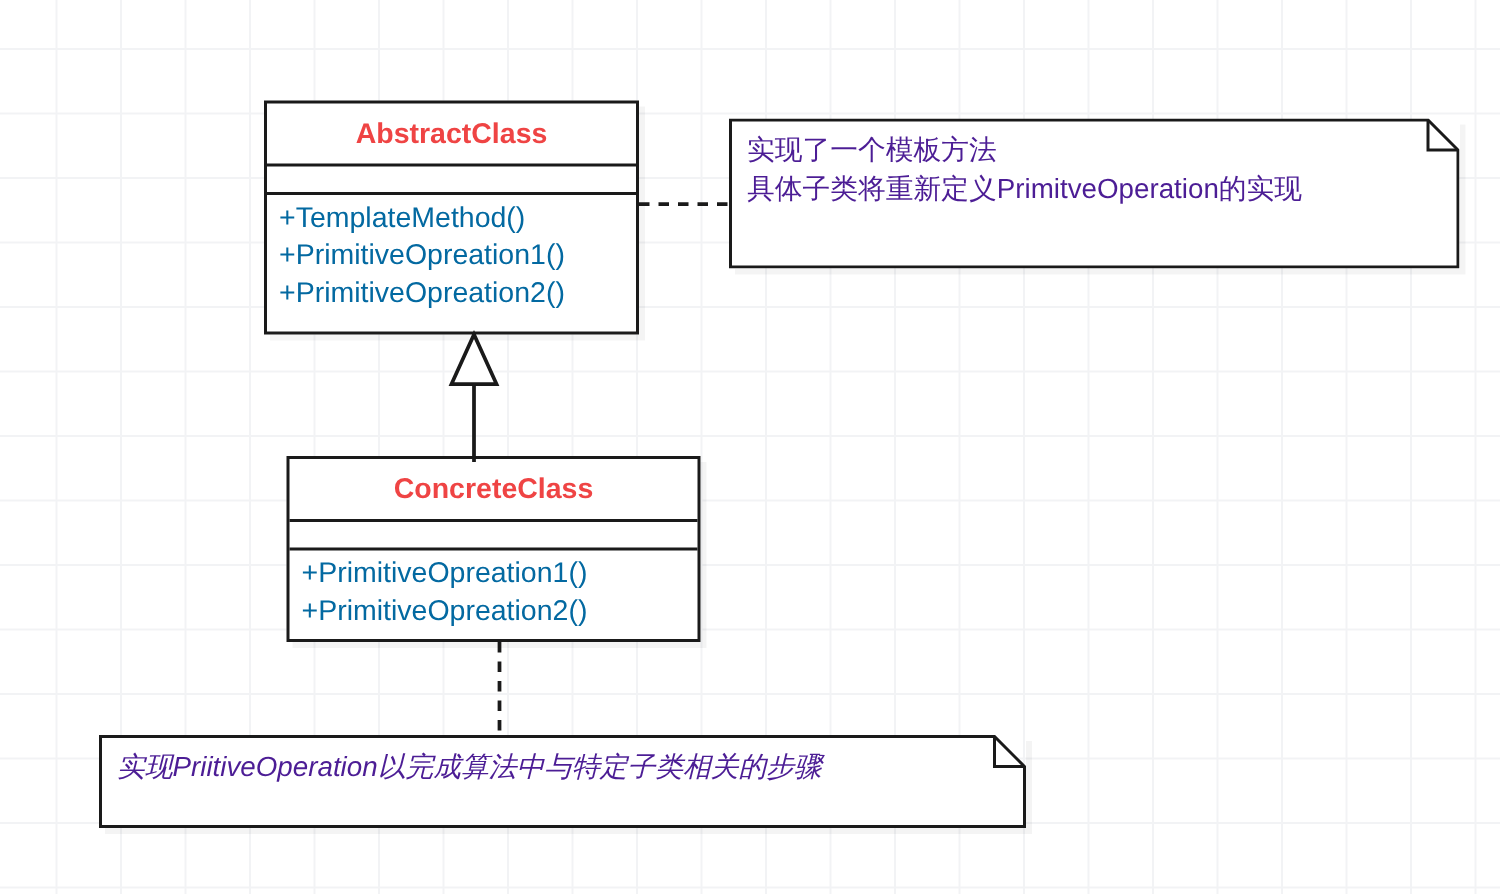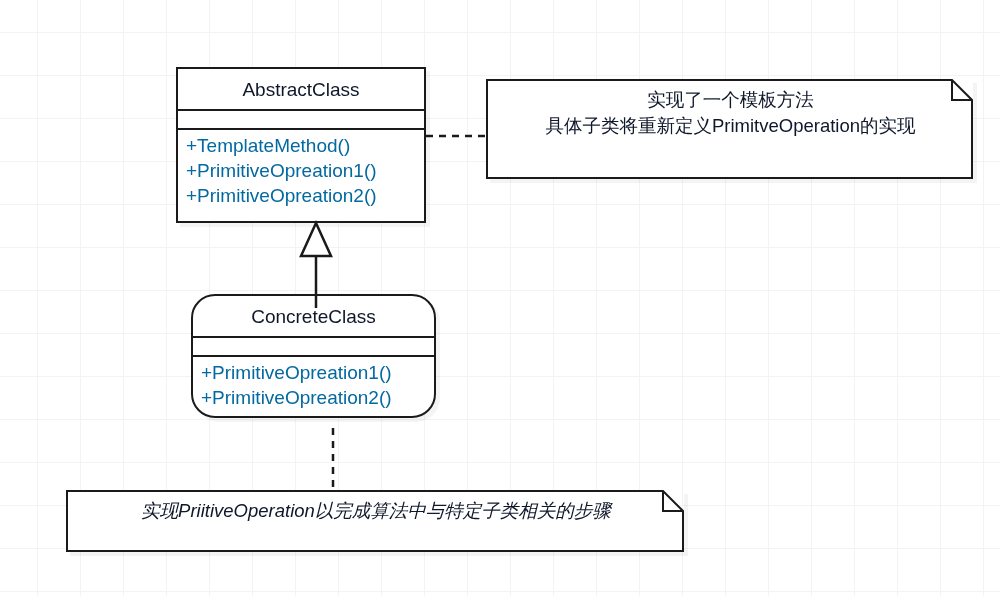--- a/index.html
+++ b/index.html
@@ -32,23 +32,23 @@
 
   .uml-class {
     position: absolute;
     background: #ffffff;
     border: 2px solid #1a1a1a;
     box-sizing: border-box;
     box-shadow: 4px 4px 0 0 rgba(0, 0, 0, 0.045);
   }
   .class-name {
     text-align: center;
-    font-weight: normal;
+    font-weight: bold;
     font-size: 19px;
-    color: #0f172a;
+    color: #ef4444;
     line-height: 1;
     box-sizing: border-box;
     border-bottom: 2px solid #1a1a1a;
     display: flex;
     align-items: center;
     justify-content: center;
   }
   .class-attrs {
     box-sizing: border-box;
     border-bottom: 2px solid #1a1a1a;
@@ -78,23 +78,22 @@
   }
   .note-text {
     position: absolute;
     left: 12px;
     top: 8px;
     right: 10px;
   }
   .note-line {
     font-size: 18.5px;
     line-height: 26px;
-    color: #0f172a;
+    color: #4c1d95;
     white-space: nowrap;
-    text-align: center;
   }
 
   
   .connector {
     position: absolute;
   }
   .connector svg {
     display: block;
     overflow: visible;
   }
@@ -107,21 +106,21 @@
 <div class="uml-class" id="abstract-class" style="left:176px; top:67px; width:250px; height:156px;">
   <div class="class-name" style="height:42px;">AbstractClass</div>
   <div class="class-attrs" style="height:19px;"></div>
   <div class="class-ops">
     <div class="op-line">+TemplateMethod()</div>
     <div class="op-line">+PrimitiveOpreation1()</div>
     <div class="op-line">+PrimitiveOpreation2()</div>
   </div>
 </div>
 
-<div class="uml-class" id="concrete-class" style="left:191px; top:294px; width:245px; height:124px;border-radius:24px;">
+<div class="uml-class" id="concrete-class" style="left:191px; top:304px; width:276px; height:124px;">
   <div class="class-name" style="height:42px;">ConcreteClass</div>
   <div class="class-attrs" style="height:19px;"></div>
   <div class="class-ops">
     <div class="op-line">+PrimitiveOpreation1()</div>
     <div class="op-line">+PrimitiveOpreation2()</div>
   </div>
 </div>
 
 <div class="connector" style="left:296px; top:221px; width:40px; height:88px;">
   <svg width="40" height="88" viewBox="0 0 40 88">

